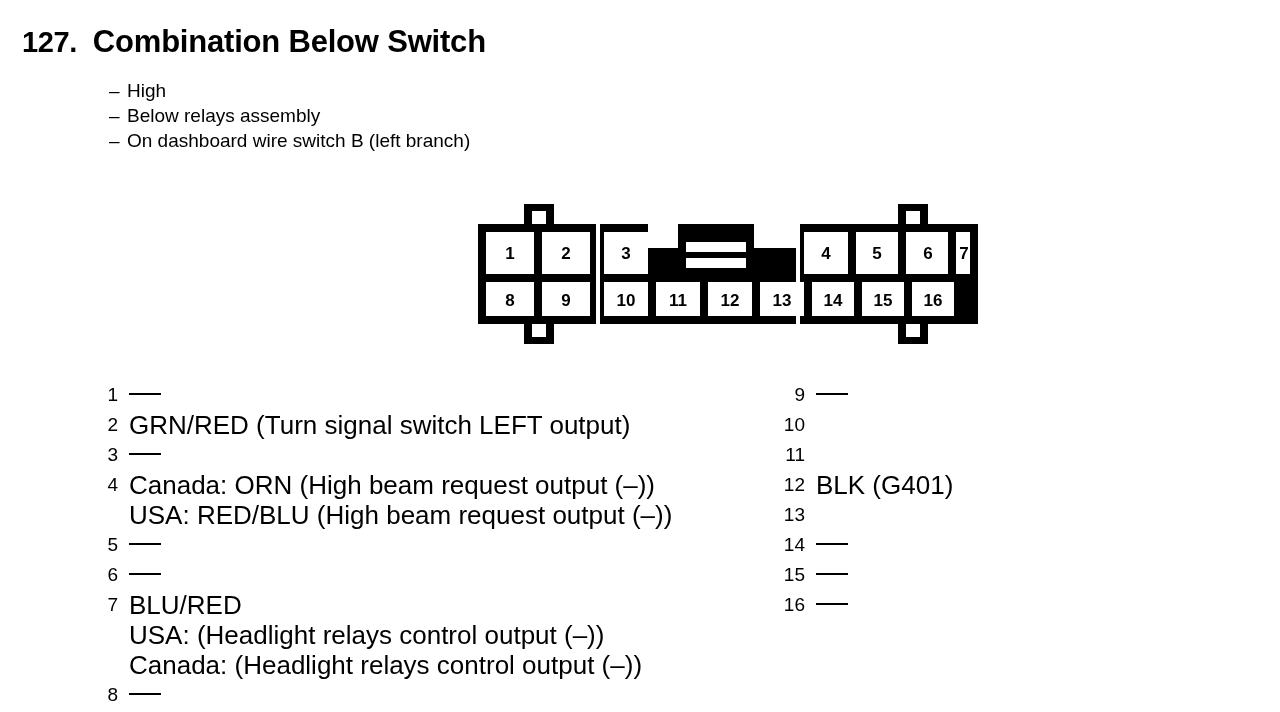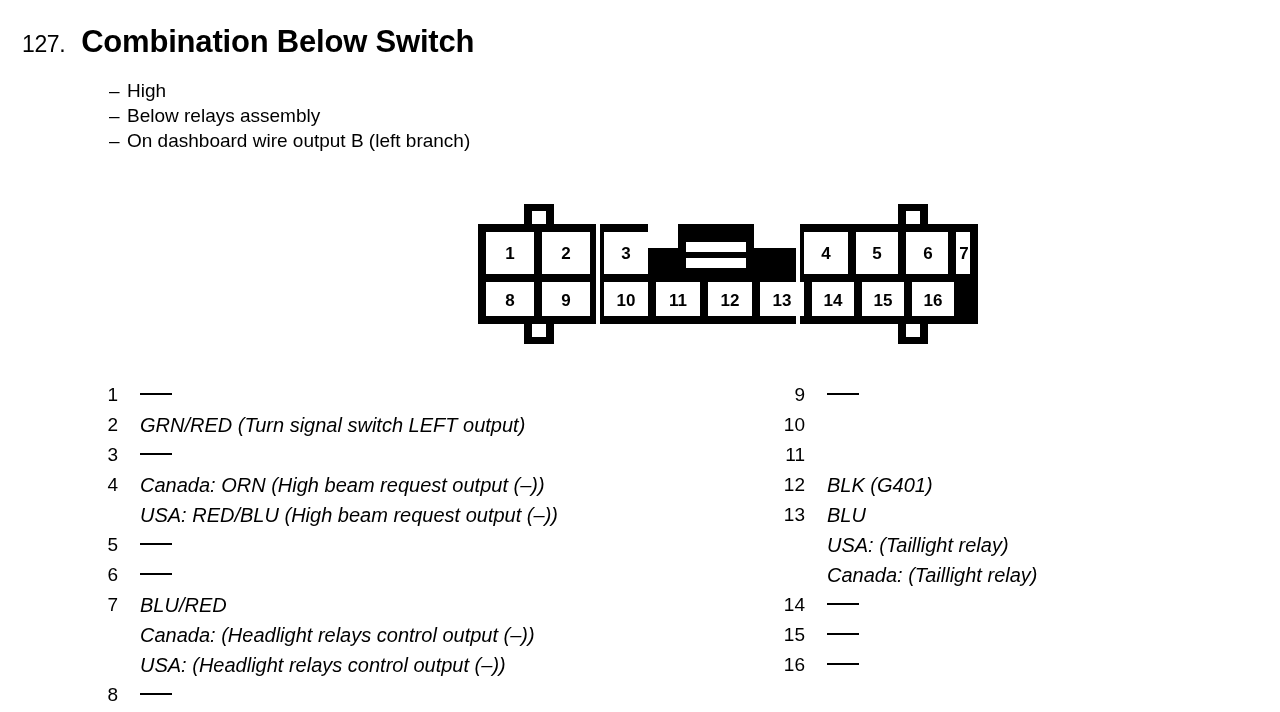--- a/index.html
+++ b/index.html
@@ -21,22 +21,22 @@
 
   #title-row {
     position: absolute;
     left: 22px;
     top: 24px;
     display: flex;
     align-items: baseline;
     white-space: nowrap;
   }
   #title-number {
-    font-size: 23px;
-    font-weight: normal;
+    font-size: 29px;
+    font-weight: bold;
     letter-spacing: -0.4px;
   }
   #title-text {
     font-size: 31px;
     font-weight: bold;
     margin-left: 16px;
     letter-spacing: -0.2px;
   }
 
   #subtitle-list {
@@ -83,24 +83,23 @@
   }
   .pin-num {
     flex: none;
     width: 30px;
     text-align: right;
     font-size: 19px;
     line-height: 30px;
     white-space: nowrap;
   }
   .pin-body {
-    margin-left: 22px;
-    font-size: 20px;
+    margin-left: 11px;
+    font-size: 26px;
     line-height: 30px;
-    font-style: italic;
   }
   .pin-body .pin-line { white-space: nowrap; }
   .pin-body .empty-dash {
     display: inline-block;
     width: 32px;
     border-top: 2.6px solid #000;
     vertical-align: 0.34em;
   }
 </style>
 </head>
@@ -115,21 +114,21 @@
       <li>
         <span class="dash">–</span>
         <span>High</span>
       </li>
       <li>
         <span class="dash">–</span>
         <span>Below relays assembly</span>
       </li>
       <li>
         <span class="dash">–</span>
-        <span>On dashboard wire output B (left branch)</span>
+        <span>On dashboard wire switch B (left branch)</span>
       </li>
     </ul>
 </div>
 
 <div id="connector">
   <svg width="500" height="140" viewBox="0 0 500 140" xmlns="http://www.w3.org/2000/svg">
     <g fill="#000000">
 
       <path d="M 46 0 H 76 V 26 H 46 Z M 54 7 H 68 V 26 H 54 Z" fill-rule="evenodd"></path>
 
@@ -242,22 +241,22 @@
     <div class="pin-row">
       <div class="pin-num">6</div>
       <div class="pin-body">
         <div class="pin-line"><span class="empty-dash"></span></div>
       </div>
     </div>
     <div class="pin-row">
       <div class="pin-num">7</div>
       <div class="pin-body">
         <div class="pin-line">BLU/RED</div>
+        <div class="pin-line">USA: (Headlight relays control output (–))</div>
         <div class="pin-line">Canada: (Headlight relays control output (–))</div>
-        <div class="pin-line">USA: (Headlight relays control output (–))</div>
       </div>
     </div>
     <div class="pin-row">
       <div class="pin-num">8</div>
       <div class="pin-body">
         <div class="pin-line"><span class="empty-dash"></span></div>
       </div>
     </div>
   </div>
 <div class="pin-list" id="pin-list-right">
@@ -274,25 +273,20 @@
       <div class="pin-num">11</div>
     </div>
     <div class="pin-row">
       <div class="pin-num">12</div>
       <div class="pin-body">
         <div class="pin-line">BLK (G401)</div>
       </div>
     </div>
     <div class="pin-row">
       <div class="pin-num">13</div>
-      <div class="pin-body">
-        <div class="pin-line">BLU</div>
-        <div class="pin-line">USA: (Taillight relay)</div>
-        <div class="pin-line">Canada: (Taillight relay)</div>
-      </div>
     </div>
     <div class="pin-row">
       <div class="pin-num">14</div>
       <div class="pin-body">
         <div class="pin-line"><span class="empty-dash"></span></div>
       </div>
     </div>
     <div class="pin-row">
       <div class="pin-num">15</div>
       <div class="pin-body">

